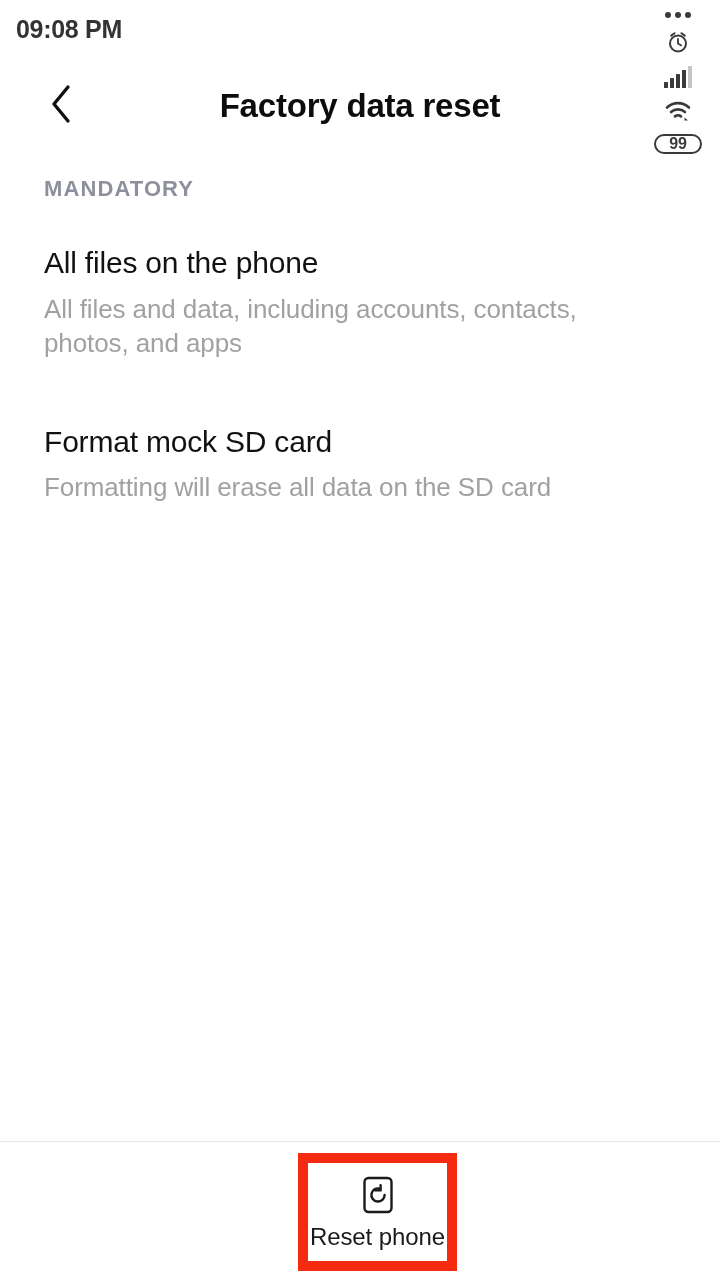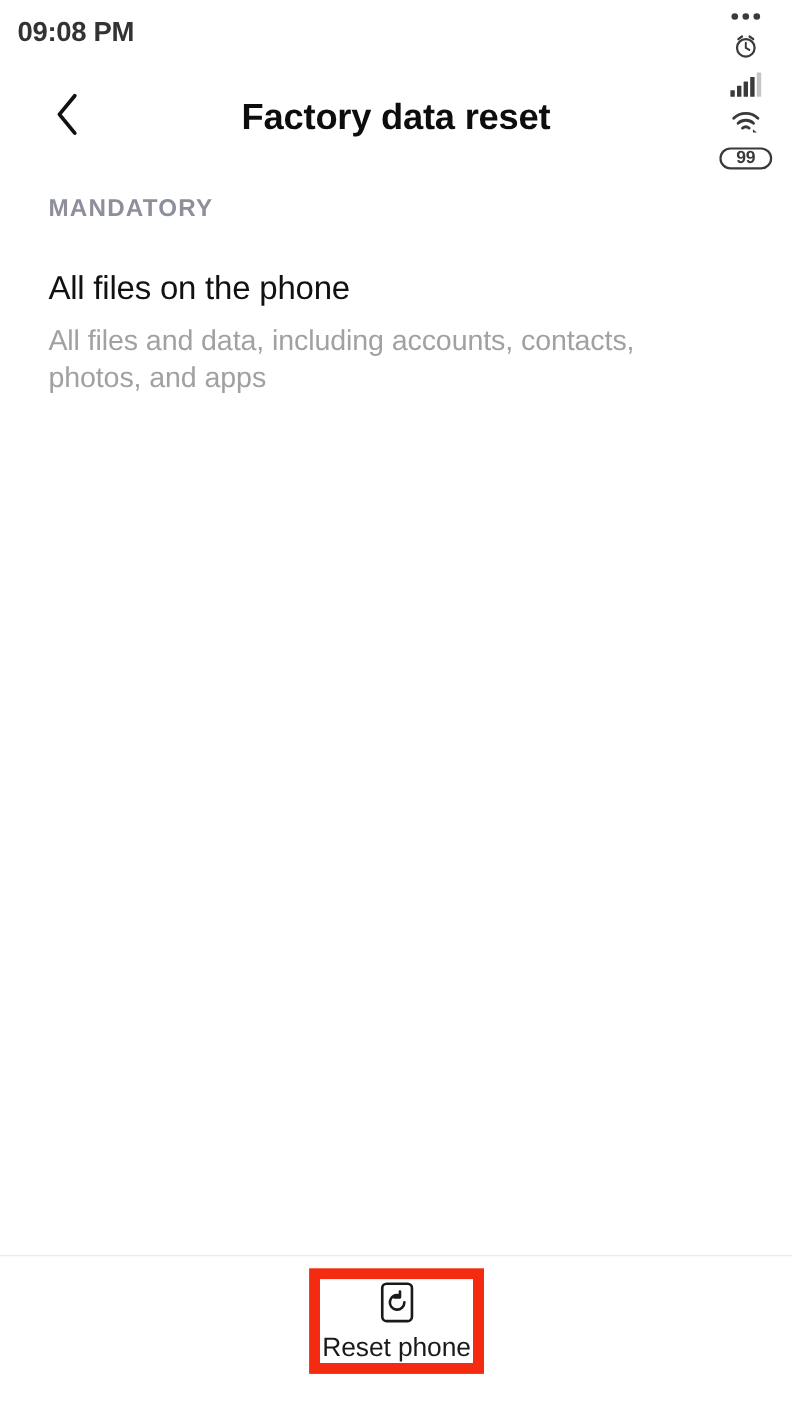--- a/index.html
+++ b/index.html
@@ -152,22 +152,22 @@
     position: absolute;
     left: 0; top: 1141px;
     width: 720px;
     height: 139px;
     border-top: 1px solid #e8e8e8;
     background: #ffffff;
   }
 
   #reset-highlight {
     position: absolute;
-    left: 281px; top: 11px;
-    width: 159px; height: 96px;
+    left: 298px; top: 11px;
+    width: 159px; height: 118px;
     border: 10px solid #f42b10;
     background: #ffffff;
   }
 
   #reset-phone-button {
     position: absolute;
     left: 0; top: 0;
     width: 100%; height: 100%;
     display: flex;
     flex-direction: column;
@@ -253,20 +253,24 @@
 
   <div id="content">
 
     <div id="section-header">MANDATORY</div>
 
     <div class="list-item">
       <div class="item-title">All files on the phone</div>
       <div class="item-sub">All files and data, including accounts, contacts, photos, and apps</div>
     </div>
 
+    <div class="list-item second">
+      <div class="item-title">Format mock SD card</div>
+      <div class="item-sub">Formatting will erase all data on the SD card</div>
+    </div>
 
   </div>
 
   <div id="bottom-bar">
 
     <div id="reset-highlight">
 
       <div id="reset-phone-button">
 
         <span>

